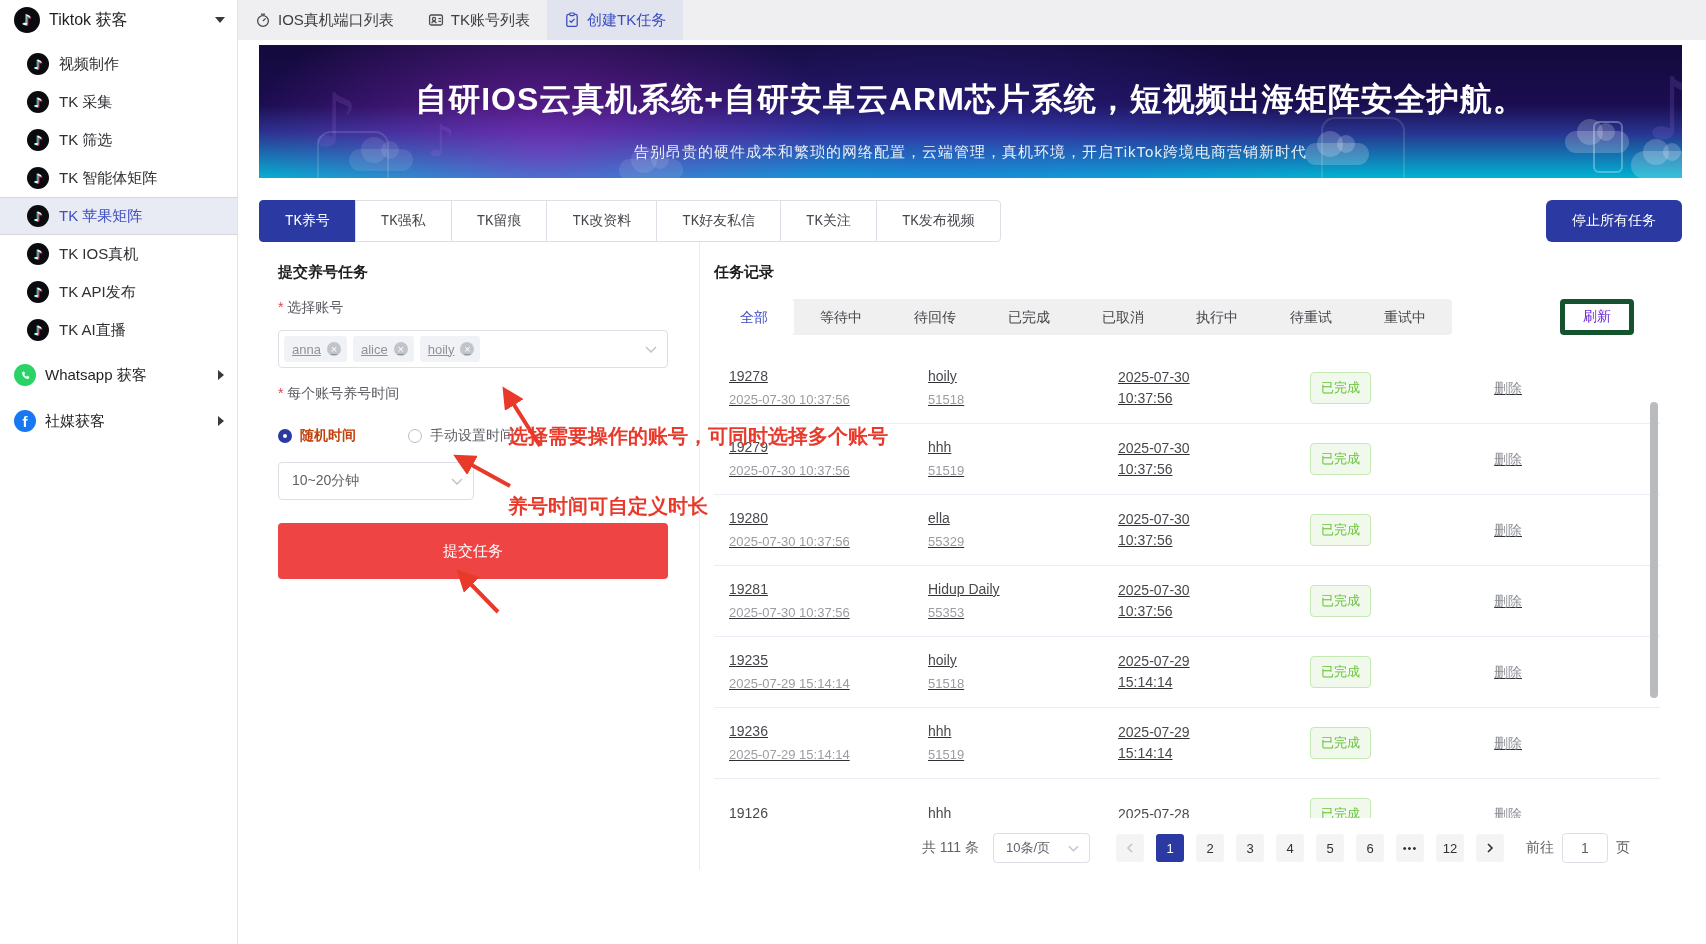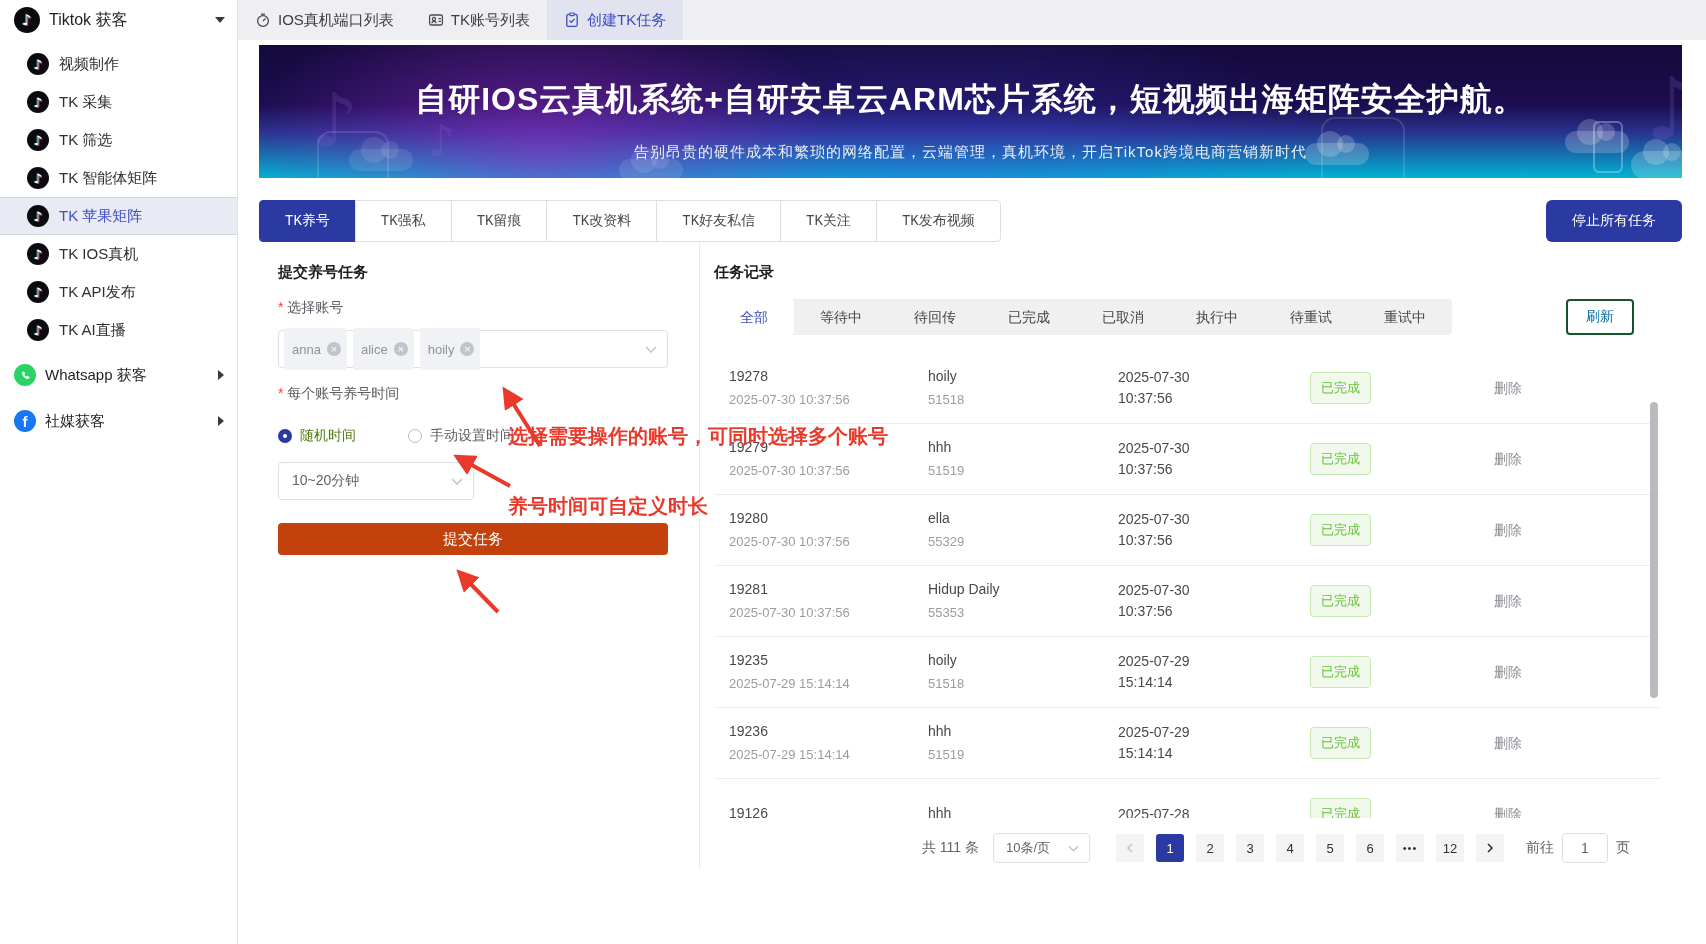--- a/index.html
+++ b/index.html
@@ -68,53 +68,53 @@
     font-size:14px; cursor:pointer; font-family:inherit; }
 
   
   .panes { display:flex; margin-top:0; }
   .form-pane { width:441px; flex:none; padding-left:19px; border-right:1px solid #ececee; padding-bottom:30px; }
   .pane-title { margin-top:21px; font-size:15px; font-weight:bold; color:#1d1e20; }
   .field-label { margin-top:17px; font-size:14px; color:#5a5c61; }
   .req::before { content:"* "; color:#f03e3e; }
   .multiselect { margin-top:13px; width:390px; height:38px; border:1px solid #dcdfe6; border-radius:4px;
     display:flex; align-items:center; padding:0 28px 0 5px; position:relative; cursor:pointer; }
-  .tag { display:flex; align-items:center; height:42px; background:#f0f2f5; border-radius:3px;
-    padding:0 6px 0 8px; margin-right:6px; font-size:13px; color:#8f9298; }
+  .tag { display:flex; align-items:center; height:26px; background:#f0f2f5; border-radius:3px;
+    padding:0 6px 0 8px; margin-right:6px; font-size:13px; color:#8f9298;text-decoration:underline; }
   .tag-x { width:14px; height:14px; border-radius:50%; background:#c0c4cc; color:#fff; font-size:11px;
     line-height:14px; text-align:center; margin-left:6px; cursor:pointer; }
   .chev { position:absolute; right:10px; top:50%; margin-top:-3px; }
   .radio-row { margin-top:24px; display:flex; align-items:center; }
   .radio { width:14px; height:14px; border-radius:50%; flex:none; }
   .radio.on { background:#2a3aa2; position:relative; }
   .radio.on::after { content:""; position:absolute; left:5px; top:5px; width:4px; height:4px; border-radius:50%; background:#fff; }
   .radio.off { background:#fff; border:1px solid #b9bdc6; }
   .radio-label { font-size:14px; margin:0 0 0 8px; }
-  .radio-label.on { color:#4d7c0f; }
+  .radio-label.on { color:#c2410c;font-weight:bold; }
   .radio-label.off { color:#5c5e63; }
   .radio-gap { width:52px; }
   .select-box { margin-top:17px; width:196px; height:38px; border:1px solid #dcdfe6; border-radius:4px;
     display:flex; align-items:center; padding:0 28px 0 13px; position:relative; font-size:14px; color:#5f6166; cursor:pointer; }
-  .submit-btn { margin-top:23px; width:390px; height:32px; background:#c2410c; color:#fff; border:none;
+  .submit-btn { margin-top:23px; width:390px; height:56px; background:#ef4444; color:#fff; border:none;
     border-radius:4px; font-size:15px; cursor:pointer; font-family:Liberation Serif, serif; }
 
   
   .task-pane { flex:1; padding-left:14px; }
   .filter-row { margin-top:17px; display:flex; align-items:center; }
   .filters { display:flex; background:#f0f0f1; border-radius:4px; height:36px; align-items:center;justify-content:center; }
   .filter-item { padding:0 26px; height:36px; line-height:36px; font-size:14px; color:#43454a; cursor:pointer; border-radius:4px; }
   .filter-item.active { background:#fff; color:#3c4cc0; }
   .refresh-btn { margin-left:auto; margin-right:48px; height:36px; padding:0 18px; background:#fff;
-    border:2px solid #14532d; color:#0369a1; border-radius:4px; font-size:14px; cursor:pointer; font-family:inherit; }
+    border:5px solid #14532d; color:#6d28d9; border-radius:4px; font-size:14px; cursor:pointer; font-family:inherit; }
 
   .table-wrap { margin-top:18px; width:946px; position:relative; }
   .thead { display:grid; grid-template-columns:199px 190px 192px 184px 1fr; background:#f3f4f7; height:46px; align-items:center; }
   .thead .th { padding-left:15px; font-size:14px; font-weight:600; color:#3f4145; }
   .tbody { height:465px; overflow:hidden; }
-  .trow { display:grid; grid-template-columns:199px 190px 192px 184px 1fr; height:71px; border-bottom:1px solid #ebeef5; align-items:center; }
+  .trow { display:grid; grid-template-columns:199px 190px 192px 184px 1fr; height:71px; border-bottom:1px solid #ebeef5; align-items:center;text-decoration:underline; }
   .cell { padding-left:15px; }
   .cell .main { font-size:14px; color:#47494e; line-height:21px; }
   .cell .sub { font-size:13px; color:#9b9da3; line-height:21px; margin-top:2px; }
   .badge { display:inline-block; padding:6px 10px; font-size:13px; color:#67c23a; background:#f0f9eb;
     border:1px solid #c6e8b3; border-radius:4px; }
   .action { font-size:14px; color:#8b8e94; cursor:pointer; }
   .scroll-thumb { position:absolute; right:2px; top:49px; width:8px; height:296px; background:#b9bbbe; border-radius:4px; }
 
   
   .pagination { margin-top:8px; height:44px; display:flex; align-items:center; justify-content:flex-end;

